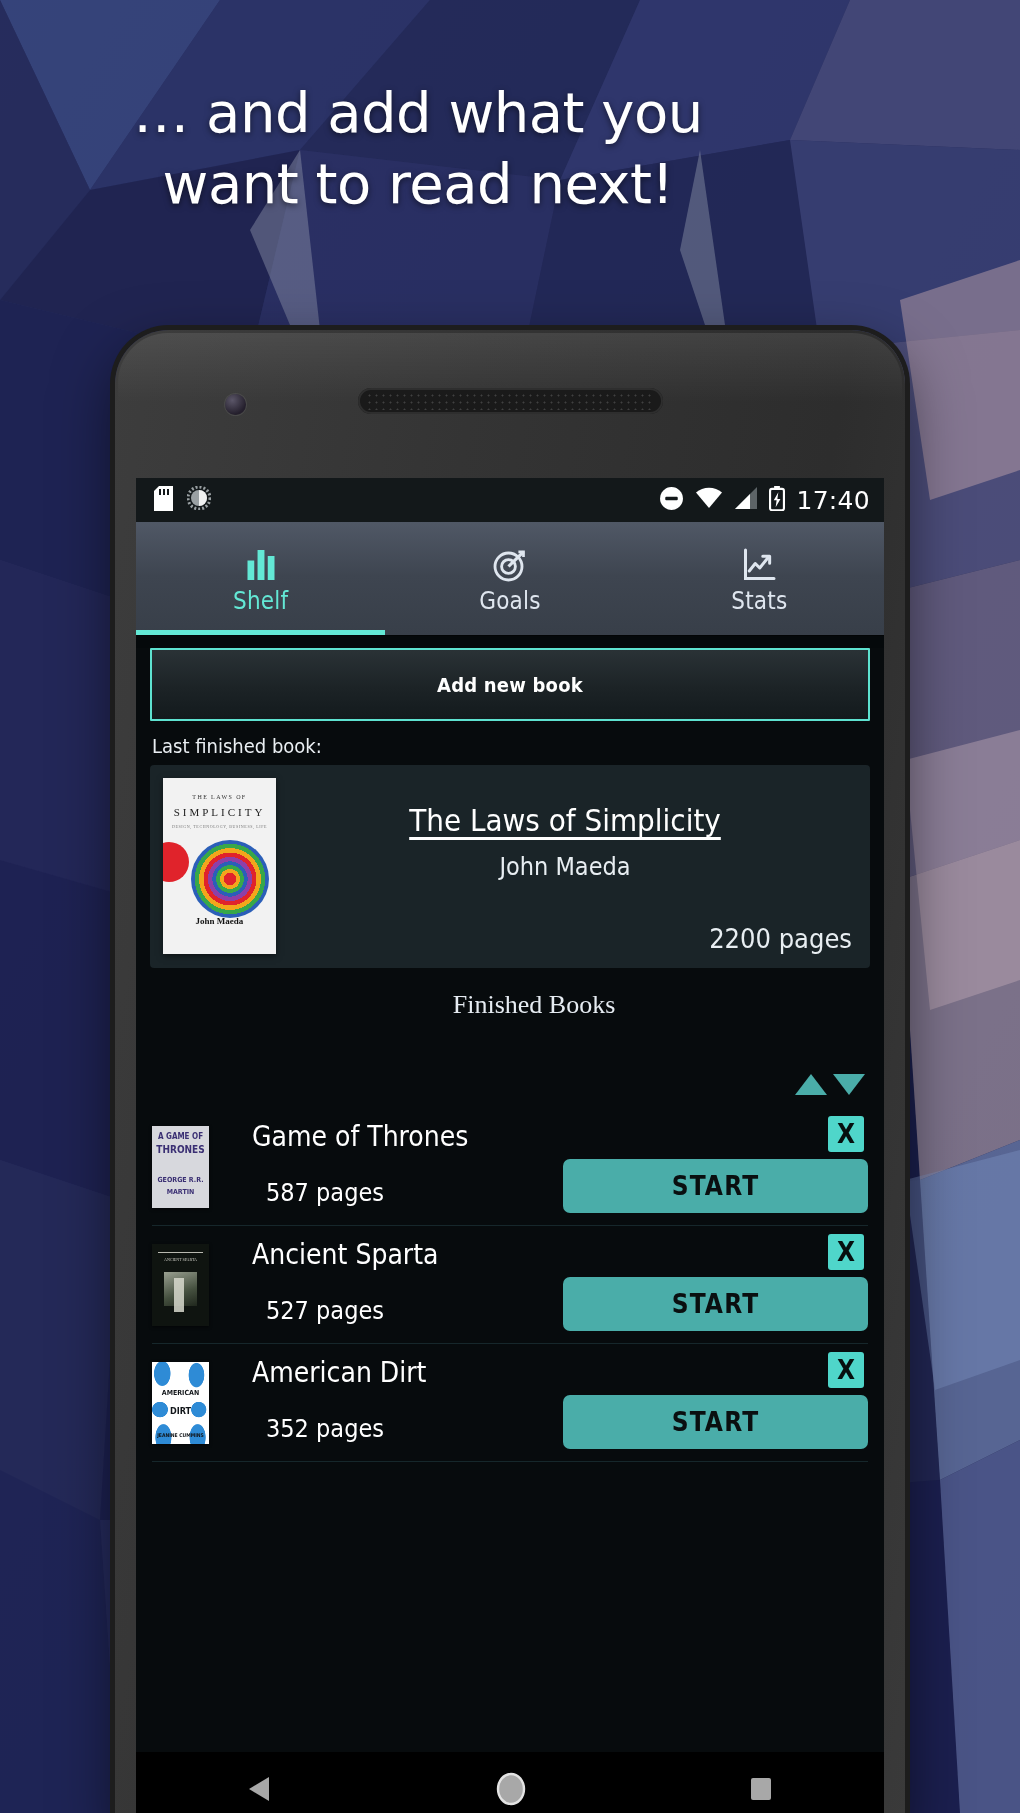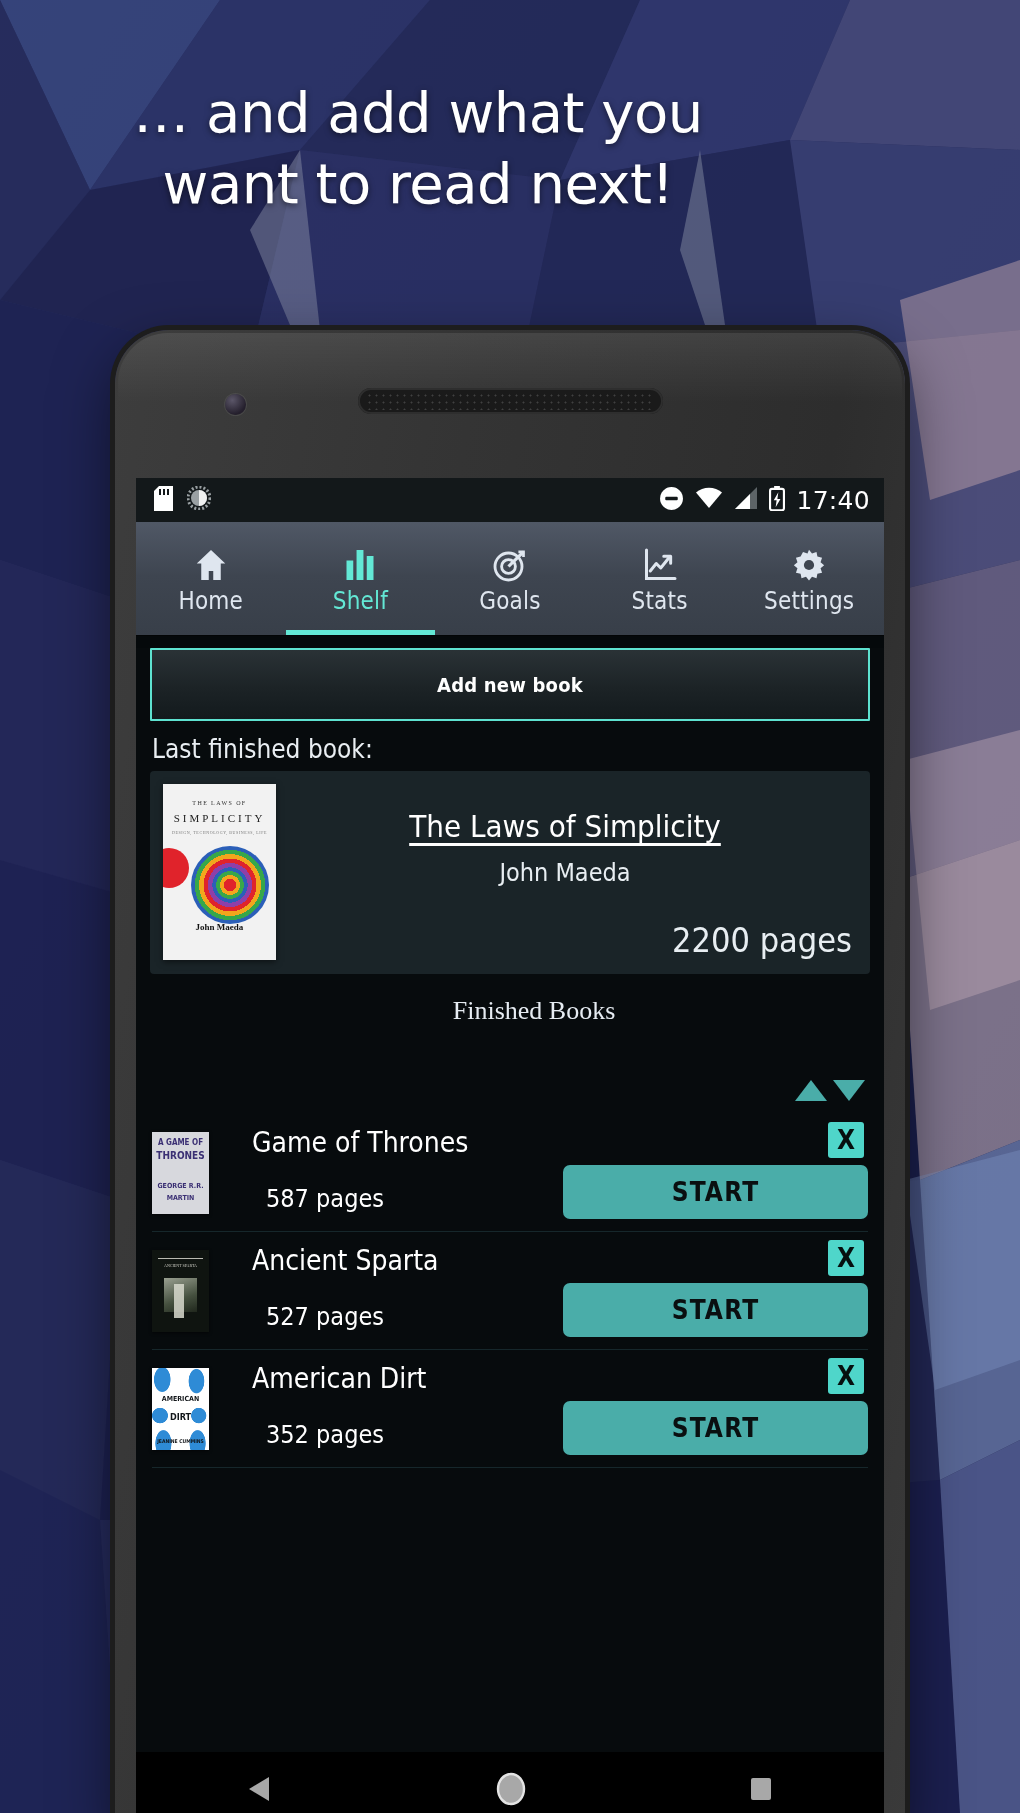--- a/index.html
+++ b/index.html
@@ -129,21 +129,21 @@
     background: linear-gradient(180deg, #2a3236 0%, #1c2326 55%, #131a1d 100%);
     display: flex; align-items: center; justify-content: center;
     color: #ffffff;
     font-size: 20px; font-weight: 700;
     letter-spacing: .2px;
     font-family: "DejaVu Sans Condensed","DejaVu Sans",sans-serif;
   }
 
   #lastlabel {
     margin: 13px 0 7px 16px;
-    color: #e9eef2; font-size: 26px;
+    color: #e9eef2; font-size: 20px;
     font-family: "DejaVu Sans Condensed","DejaVu Sans",sans-serif;
   }
 
   #lastcard {
     margin: 0 14px;
     height: 203px;
     background: #1a2428;
     border-radius: 4px;
     display: flex;
     padding: 13px 16px 13px 13px;
@@ -169,21 +169,21 @@
   #lastinfo {
     flex: 1; display: flex; flex-direction: column; align-items: center;
     padding-top: 24px;
   }
   #lasttitle {
     color:#ffffff; font-size:31px; font-weight:400;
     text-decoration: underline; text-underline-offset: 6px;
     font-family:"DejaVu Sans Condensed","DejaVu Sans",sans-serif;
   }
   #lastauthor { color:#e8eef2; font-size:25px; margin-top:14px; font-family:"DejaVu Sans Condensed","DejaVu Sans",sans-serif;}
-  #lastpages { position:absolute; right:18px; bottom:14px; color:#e8eef2; font-size:34px; font-family:"DejaVu Sans Condensed","DejaVu Sans",sans-serif;}
+  #lastpages { position:absolute; right:18px; bottom:14px; color:#e8eef2; font-size:27px; font-family:"DejaVu Sans Condensed","DejaVu Sans",sans-serif;}
 
   
   #listtabs { display:flex; margin-top: 22px; height: 74px; }
   .ltab {
     flex:1; display:flex; align-items:flex-start; justify-content:center;
     position:relative; color:#e6ecf2; font-size:26px;
     font-family:Liberation Serif, serif;
     padding-left:48px;
   }
   .ltab.active { color:#5fe6d4; }
@@ -343,28 +343,20 @@
                 <rect x="5" y="0" width="6" height="3" fill="#fff"></rect>
                 <rect x="0.8" y="3" width="14.4" height="22.2" rx="2" fill="none" stroke="#fff" stroke-width="2.2"></rect>
                 <path d="M9.4 6.5 4.6 14.8h3L6.6 22l5-8.6h-3.2z" fill="#fff"></path>
               </svg>
           </span>
           <span id="clock">17:40</span>
         </div>
       </div>
 
       <div id="tabbar">
-        <div class="tab">
-          <span class="ticon">
-            <svg width="38" height="36" viewBox="0 0 24 24" fill="#dfe6ef">
-                <path d="M12 2 2.5 11h3v11h5v-6h3v6h5V11h3z"></path>
-              </svg>
-          </span>
-          <span class="tlabel">Home</span>
-        </div>
         <div class="tab active">
           <span class="ticon">
             <svg width="38" height="36" viewBox="0 0 24 24" fill="#63e8d5">
                 <rect x="3" y="9" width="4.5" height="13"></rect>
                 <rect x="9.7" y="2" width="4.6" height="20"></rect>
                 <rect x="16.5" y="6" width="4.5" height="16"></rect>
               </svg>
           </span>
           <span class="tlabel">Shelf</span>
           <span class="underline"></span>
@@ -382,29 +374,20 @@
         </div>
         <div class="tab">
           <span class="ticon">
             <svg width="38" height="36" viewBox="0 0 24 24" fill="none" stroke="#dfe6ef" stroke-width="2">
               <path d="M3 2v19h19" stroke-linecap="round"></path>
               <path d="M5.5 16 9.5 11l3 3 6-7.5" stroke-linejoin="round" stroke-linecap="round"></path>
               <path d="M14.5 6.2h4.6v4.6" stroke-linejoin="round" stroke-linecap="round"></path>
             </svg>
           </span>
           <span class="tlabel">Stats</span>
-        </div>
-        <div class="tab">
-          <span class="ticon">
-            <svg width="38" height="36" viewBox="0 0 24 24" fill="#dfe6ef">
-              <path d="M12 1.8 14 4.3l3-1 .6 3.1 3.1.7-1 3 2.4 2-2.4 2 1 3-3.1.7-.6 3.1-3-1-2 2.5-2-2.5-3 1-.6-3.1-3.1-.7 1-3-2.4-2 2.4-2-1-3 3.1-.7L8 3.3l3 1z"></path>
-              <circle cx="12" cy="12" r="3.4" fill="#3e4550"></circle>
-            </svg>
-          </span>
-          <span class="tlabel">Settings</span>
         </div>
       </div>
 
       <div id="content">
 
         <div id="addbtn">Add new book</div>
 
         <div id="lastlabel">Last finished book:</div>
 
         <div id="lastcard">

